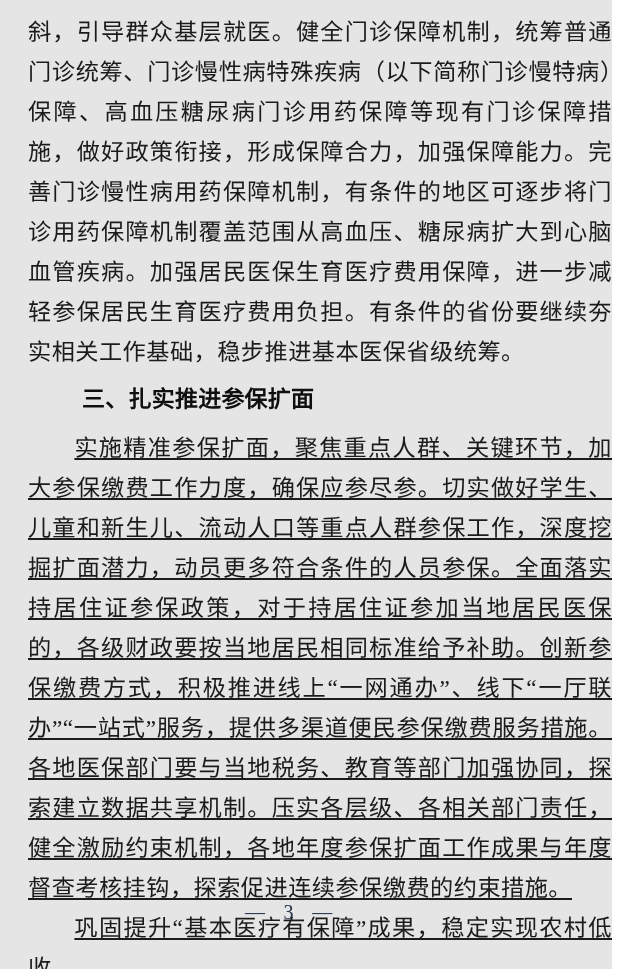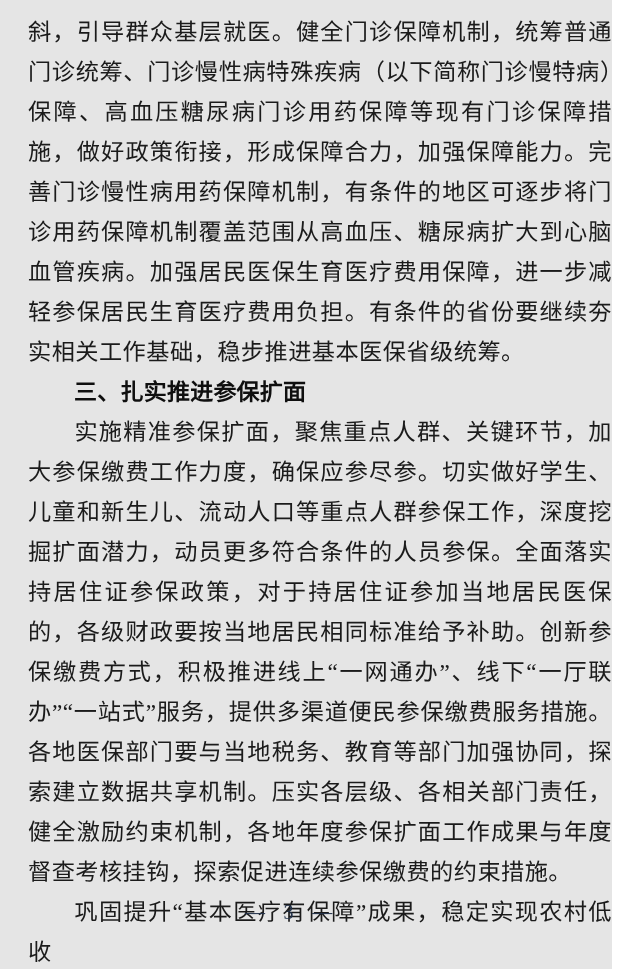--- a/index.html
+++ b/index.html
@@ -39,26 +39,27 @@
     text-align: justify;
     text-align-last: left;
     text-justify: inter-character;
     letter-spacing: 0.02em;
     word-break: break-all;
     -webkit-font-smoothing: antialiased;
   }
 
   .para.indent {
     text-indent: 2em;
+    text-decoration: underline;
   }
 
   
   .heading {
-    margin: 0;
-    font-family: Liberation Sans, sans-serif;
+    margin: 8px;
+    font-family: Liberation Serif, serif;
     font-size: 23px;
     font-weight: bold;
     line-height: 40px;
     color: #0f0f0f;
     text-indent: 2em;
     text-align: left;
     letter-spacing: 0.01em;
   }
 
   

